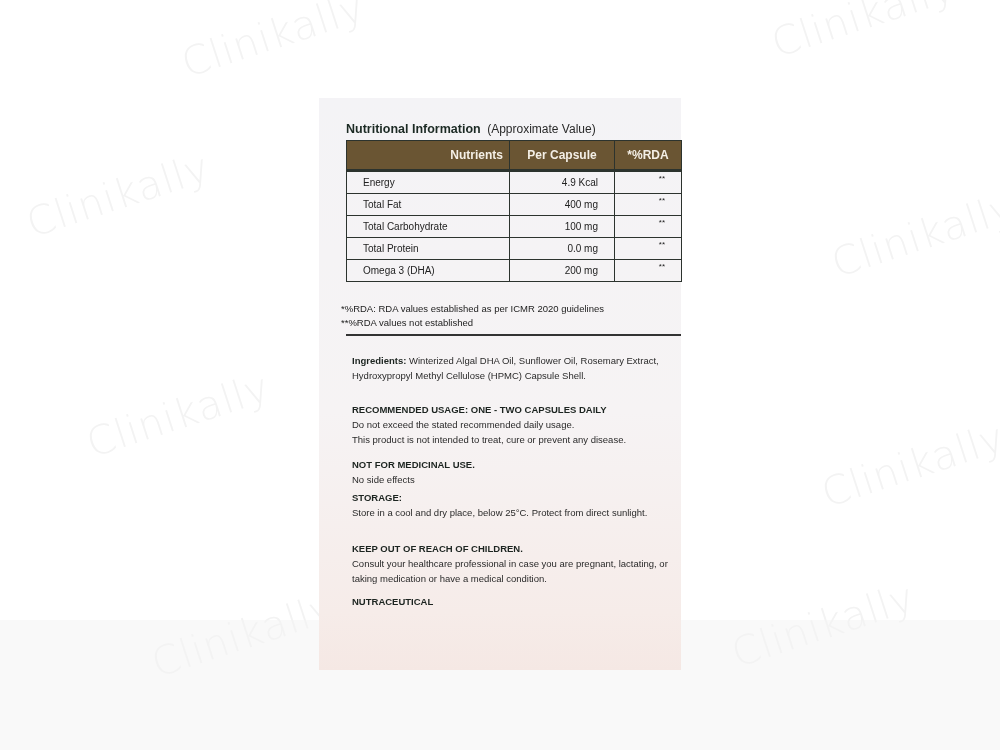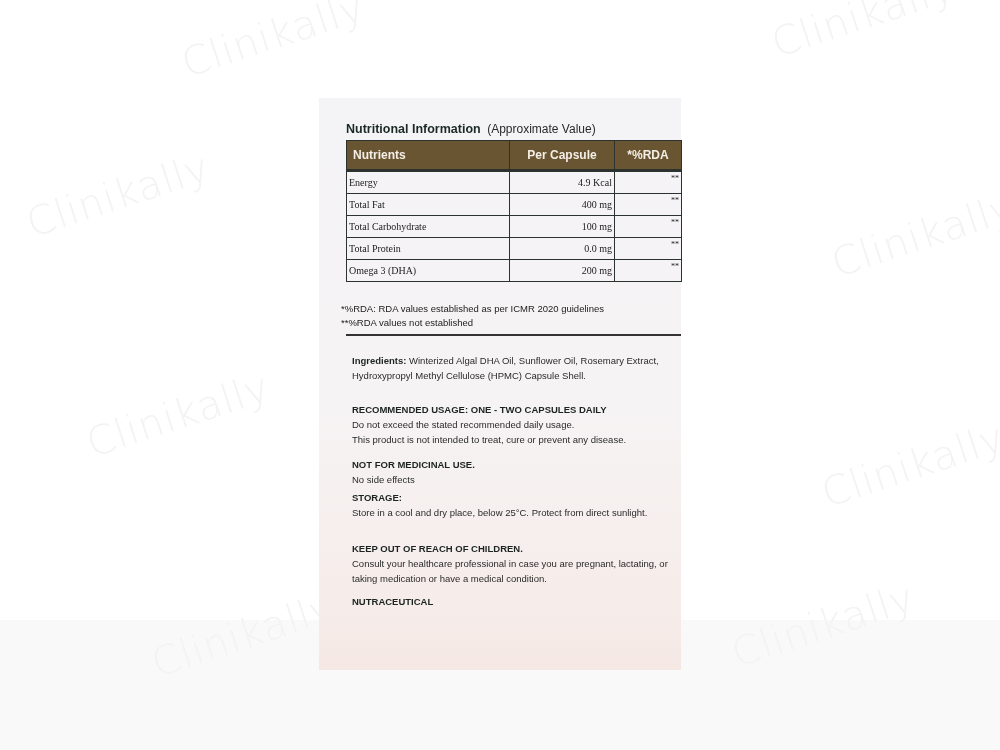--- a/index.html
+++ b/index.html
@@ -28,26 +28,26 @@
   .title { font-weight: bold; font-size: 12.5px; color: #1c2a24; }
   .subtitle { font-size: 12px; color: #2a2a2a; margin-left: 2px; }
   table.nutri {
     position: absolute; left: 27px; top: 42px; width: 336px;
     border-collapse: collapse; font-size: 10px;
   }
   table.nutri th {
     background: #6a5533; color: #f4efe6; font-weight: bold; font-size: 12px;
     height: 28px; padding: 0 6px; border: 1.5px solid #2c332e;
   }
-  table.nutri th.c1 { text-align: left; width: 150px; }
+  table.nutri th.c1 { text-align: right; width: 150px; }
   table.nutri th.c2 { width: 92px; }
   table.nutri th.c3 { text-align: center; }
   table.nutri td {
-    height: 19px; padding: 0 2px; border: 1.5px solid #2c332e;
-    color: #222; font-size: 10px; font-family: Liberation Serif, serif;
+    height: 19px; padding: 0 16px; border: 1.5px solid #2c332e;
+    color: #222; font-size: 10px;
   }
   table.nutri tr.first td { border-top: 3px solid #2c332e; }
   table.nutri td.c2 { text-align: right; }
   table.nutri td.c3 { text-align: right; vertical-align: top; font-size: 8px; padding-top: 2px; }
   .footnotes { position: absolute; left: 22px; top: 204px; font-size: 9.5px; line-height: 14px; color: #222; }
   .rule { position: absolute; left: 27px; top: 236px; width: 335px; height: 1.5px; background: #333; }
   .block { position: absolute; left: 33px; width: 318px; font-size: 9.5px; line-height: 15px; color: #2a2a2a; }
   .block .head { font-weight: bold; color: #1c2420; }
   .ingredients { top: 255px; }
   .usage { top: 304px; }

